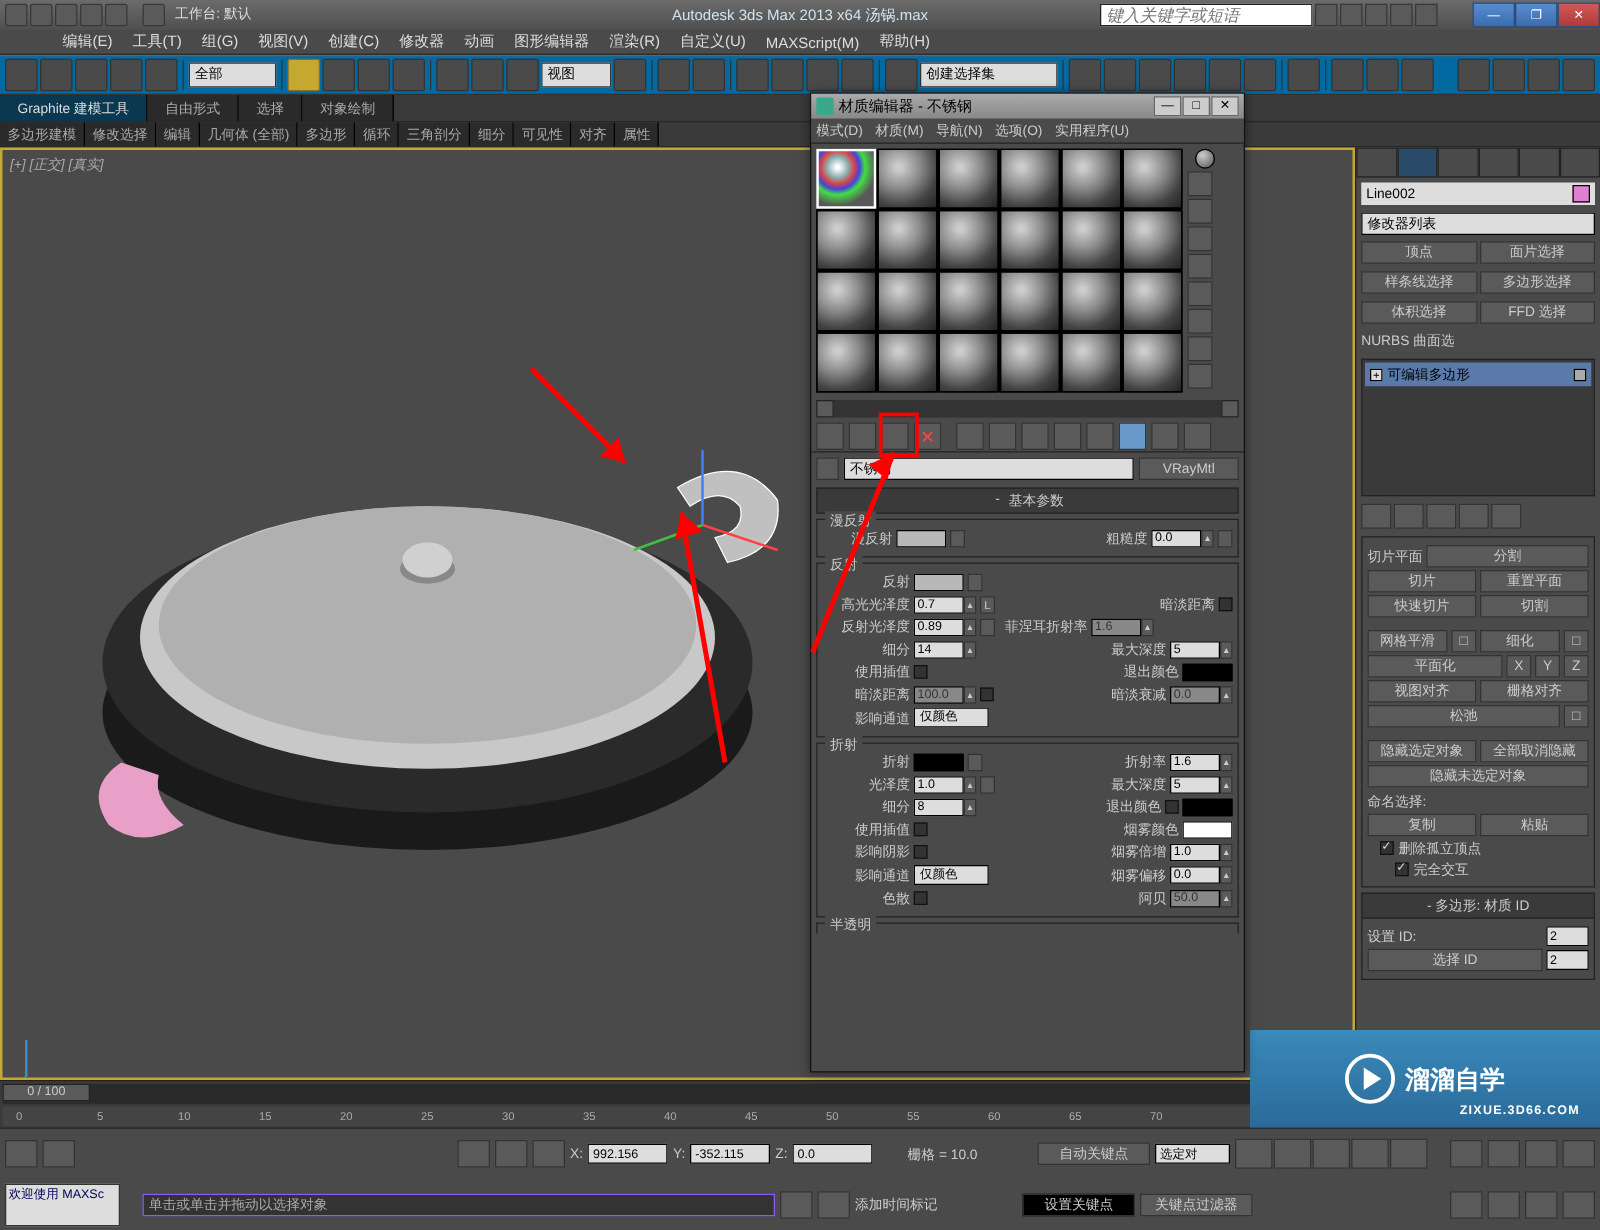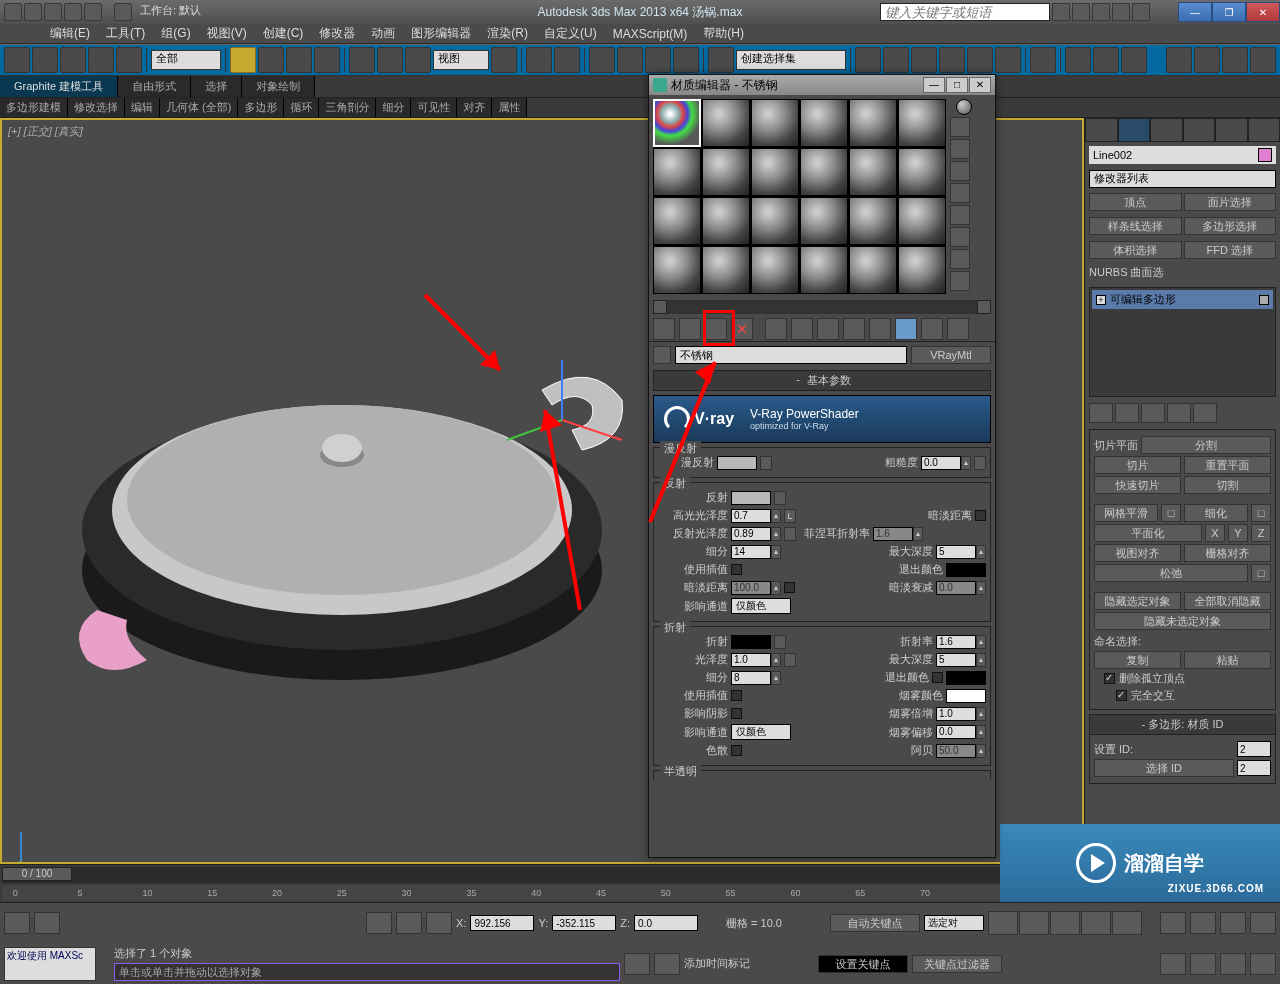--- a/index.html
+++ b/index.html
@@ -411,20 +411,27 @@
 <div class="mateditor">
   <div class="metitle">
     <div class="meicon"></div>
     <span>材质编辑器 - 不锈钢</span>
     <div class="mewc">
       <div class="mb">—</div>
       <div class="mb">□</div>
       <div class="mb">✕</div>
     </div>
   </div>
+  <div class="memenu">
+    <span>模式(D)</span>
+    <span>材质(M)</span>
+    <span>导航(N)</span>
+    <span>选项(O)</span>
+    <span>实用程序(U)</span>
+  </div>
   <div class="slots">
     <div class="slotgrid">
       <div class="slot sel"></div>
       <div class="slot"></div>
         <div class="slot"></div>
         <div class="slot"></div>
         <div class="slot"></div>
         <div class="slot"></div>
       <div class="slot"></div>
         <div class="slot"></div>
@@ -480,30 +487,20 @@
   <div class="matname">
     <div class="nd"></div>
     <div class="ni">不锈钢</div>
     <div class="nt">VRayMtl</div>
   </div>
   <div class="params">
     <div class="phead">
         <span class="minus">-</span>
         <span>基本参数</span>
       </div>
-    <div class="vraybanner">
-      <div class="vlogo">
-          <div class="vcirc"></div>
-          <span>V·ray</span>
-        </div>
-      <div class="vtxt">
-          <div>V-Ray PowerShader</div>
-          <div class="sub">optimized for V-Ray</div>
-        </div>
-    </div>
 
     <div class="grp">
       <div class="glabel">漫反射</div>
       <div class="prow">
         <span class="plbl w70">漫反射</span>
         <div class="sw grey"></div>
         <div class="pmb"></div>
         <span style="flex:1"></span>
         <span class="plbl">粗糙度</span>
         <div class="pspin">0.0</div>
@@ -709,21 +706,20 @@
     <div style="width:10px"></div>
     <div class="sbtn"></div>
     <div class="sbtn"></div>
     <div class="sbtn"></div>
     <div class="sbtn"></div>
   </div>
   <div class="srow">
     <div class="welcome"><span>欢迎使用</span> <span>MAXSc</span></div>
     <div style="width:10px"></div>
     <div style="display:flex;flex-direction:column;flex:1;gap:2px">
-      <span class="stxt">选择了 1 个对象</span>
       <div class="prompt">单击或单击并拖动以选择对象</div>
     </div>
     <div class="sbtn"></div>
     <div class="sbtn"></div>
     <span class="stxt">添加时间标记</span>
     <div style="width:60px"></div>
     <div style="width:90px;height:18px;background:#000000;border:1px solid #333;text-align:center;font-size:11px;line-height:16px">设置关键点</div>
     <div style="width:90px;height:18px;background:#5a5a5a;border:1px solid #333;text-align:center;font-size:11px;line-height:16px">关键点过滤器</div>
     <div style="flex:0 0 150px"></div>
     <div class="sbtn"></div>

